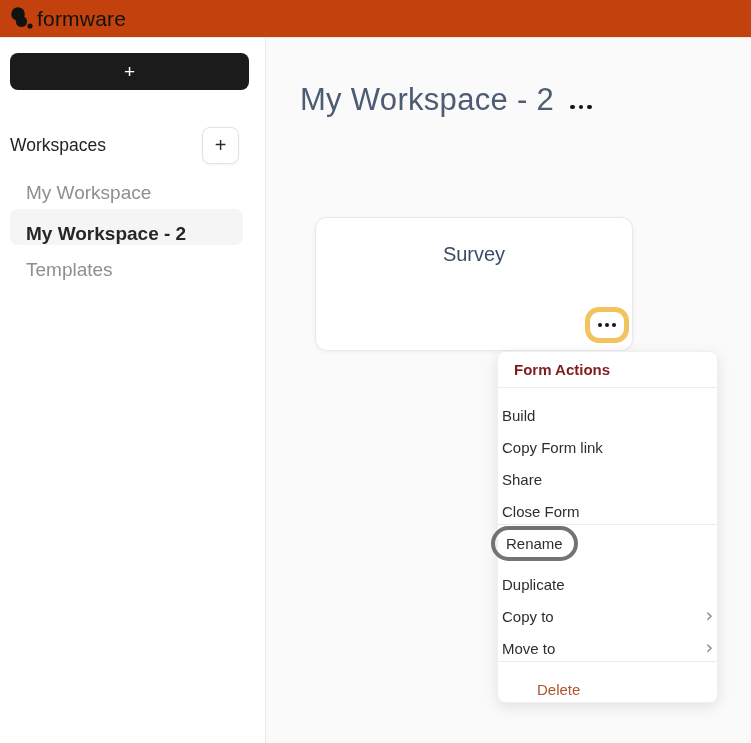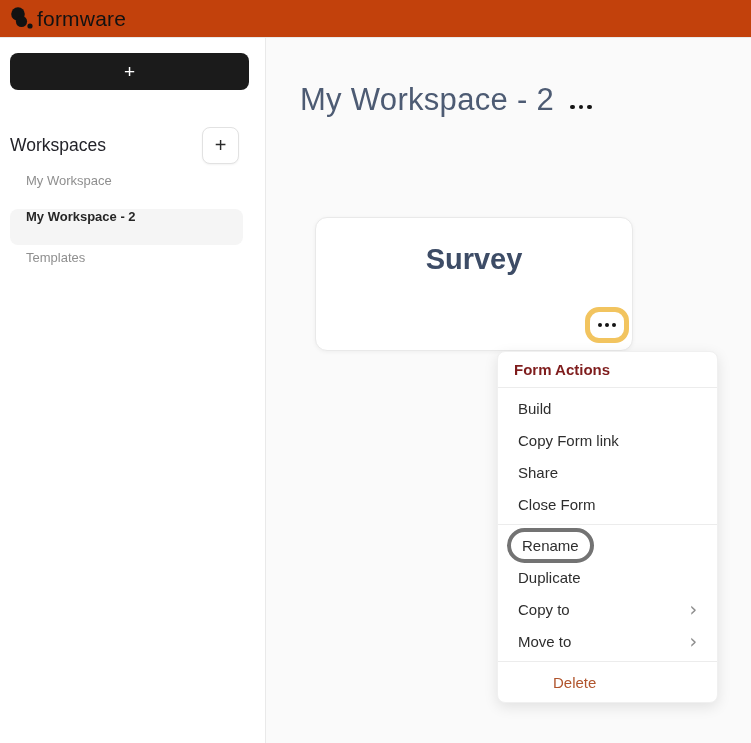--- a/index.html
+++ b/index.html
@@ -27,52 +27,52 @@
   .workspaces-row { margin-top:37px; display:flex; align-items:center;
                     justify-content:space-between; padding:0 26px 0 10px; }
   .workspaces-heading { font-size:17.5px; font-weight:400; color:#232329; }
   .add-ws-btn { width:37px; height:37px; background:#fff; border:1px solid #e2e2e2;
                 border-radius:8px; font-size:20px; color:#2b2b2b; cursor:pointer;
                 box-shadow:0 1px 2px rgba(0,0,0,0.05); font-family:inherit;
                 display:flex; align-items:center; justify-content:center; font-weight:300;}
 
   .nav { margin-top:9px; list-style:none; }
   .nav-item { height:31px; margin:0 22px 5px 10px; padding-left:16px; border-radius:8px;
-              display:flex; align-items:flex-start; font-size:13px; color:#8f8f8f; cursor:pointer; }
+              display:flex; align-items:flex-end; font-size:19px; color:#8f8f8f; cursor:pointer; }
   .nav-item.active { height:36px; background:#f5f5f5; color:#262626; font-weight:700; }
 
   
   .title-row { position:absolute; left:34px; top:44px; display:flex; gap:16px; }
   .page-title { font-size:31px; font-weight:300; color:#4d5b73; letter-spacing:0.3px; }
   .dots-btn { display:flex; gap:4px; align-items:center; align-self:flex-end;
               margin-bottom:9px; cursor:pointer; background:none; border:none; }
   .dot { width:4.5px; height:4.5px; border-radius:50%; background:#141414; }
 
   
   .form-card { position:absolute; left:49px; top:179px; width:318px; height:134px;
                background:#fff; border:1px solid #e9e9e9; border-radius:12px;
                box-shadow:0 1px 4px rgba(0,0,0,0.05); }
-  .card-title { text-align:center; margin-top:25px; font-size:29px; font-weight:700;
+  .card-title { text-align:center; margin-top:25px; font-size:20px; font-weight:400;
                 color:#3d4c66; }
   .card-ellipsis { position:absolute; right:3px; bottom:7px; width:34px; height:26px;
                    background:#fff; border:5px solid #f2c45f; border-radius:14px;
                    box-sizing:content-box; display:flex; align-items:center;
                    justify-content:center; gap:3px; cursor:pointer; }
   .card-ellipsis .dot { width:4px; height:4px; }
 
   
   .menu { position:absolute; left:231px; top:313px; width:221px; background:#fff;
           border:1px solid #f0f0f0; border-radius:8px;
           box-shadow:0 4px 14px rgba(0,0,0,0.10); z-index:5; }
   .menu-header { height:36px; display:flex; align-items:center; padding:0 16px;
                  font-size:15px; font-weight:700; color:#7f1d1d;
                  border-bottom:1px solid #ececec; }
   .menu-group { padding:4px 0; border-bottom:1px solid #ececec; list-style:none; }
   .menu-group:last-child { border-bottom:none;margin-left:35px; }
-  .menu-item { height:32px; padding:0 20px; display:flex; align-items:center;
+  .menu-item { height:32px; padding:0 4px; display:flex; align-items:flex-end;
                justify-content:space-between; font-size:15px; color:#2e2e2e; cursor:pointer; }
   .menu-item .chevron { color:#8f8f8f; font-size:19px; line-height:1;
                         font-family:"DejaVu Sans", sans-serif; }
   .menu-item.danger { color:#b0542c; }
   .ring-label { display:inline-block; border:4px solid #737373; border-radius:18px;
                 padding:5px 11px; margin-left:-11px; }
 </style>
 </head>
 <body>
 

